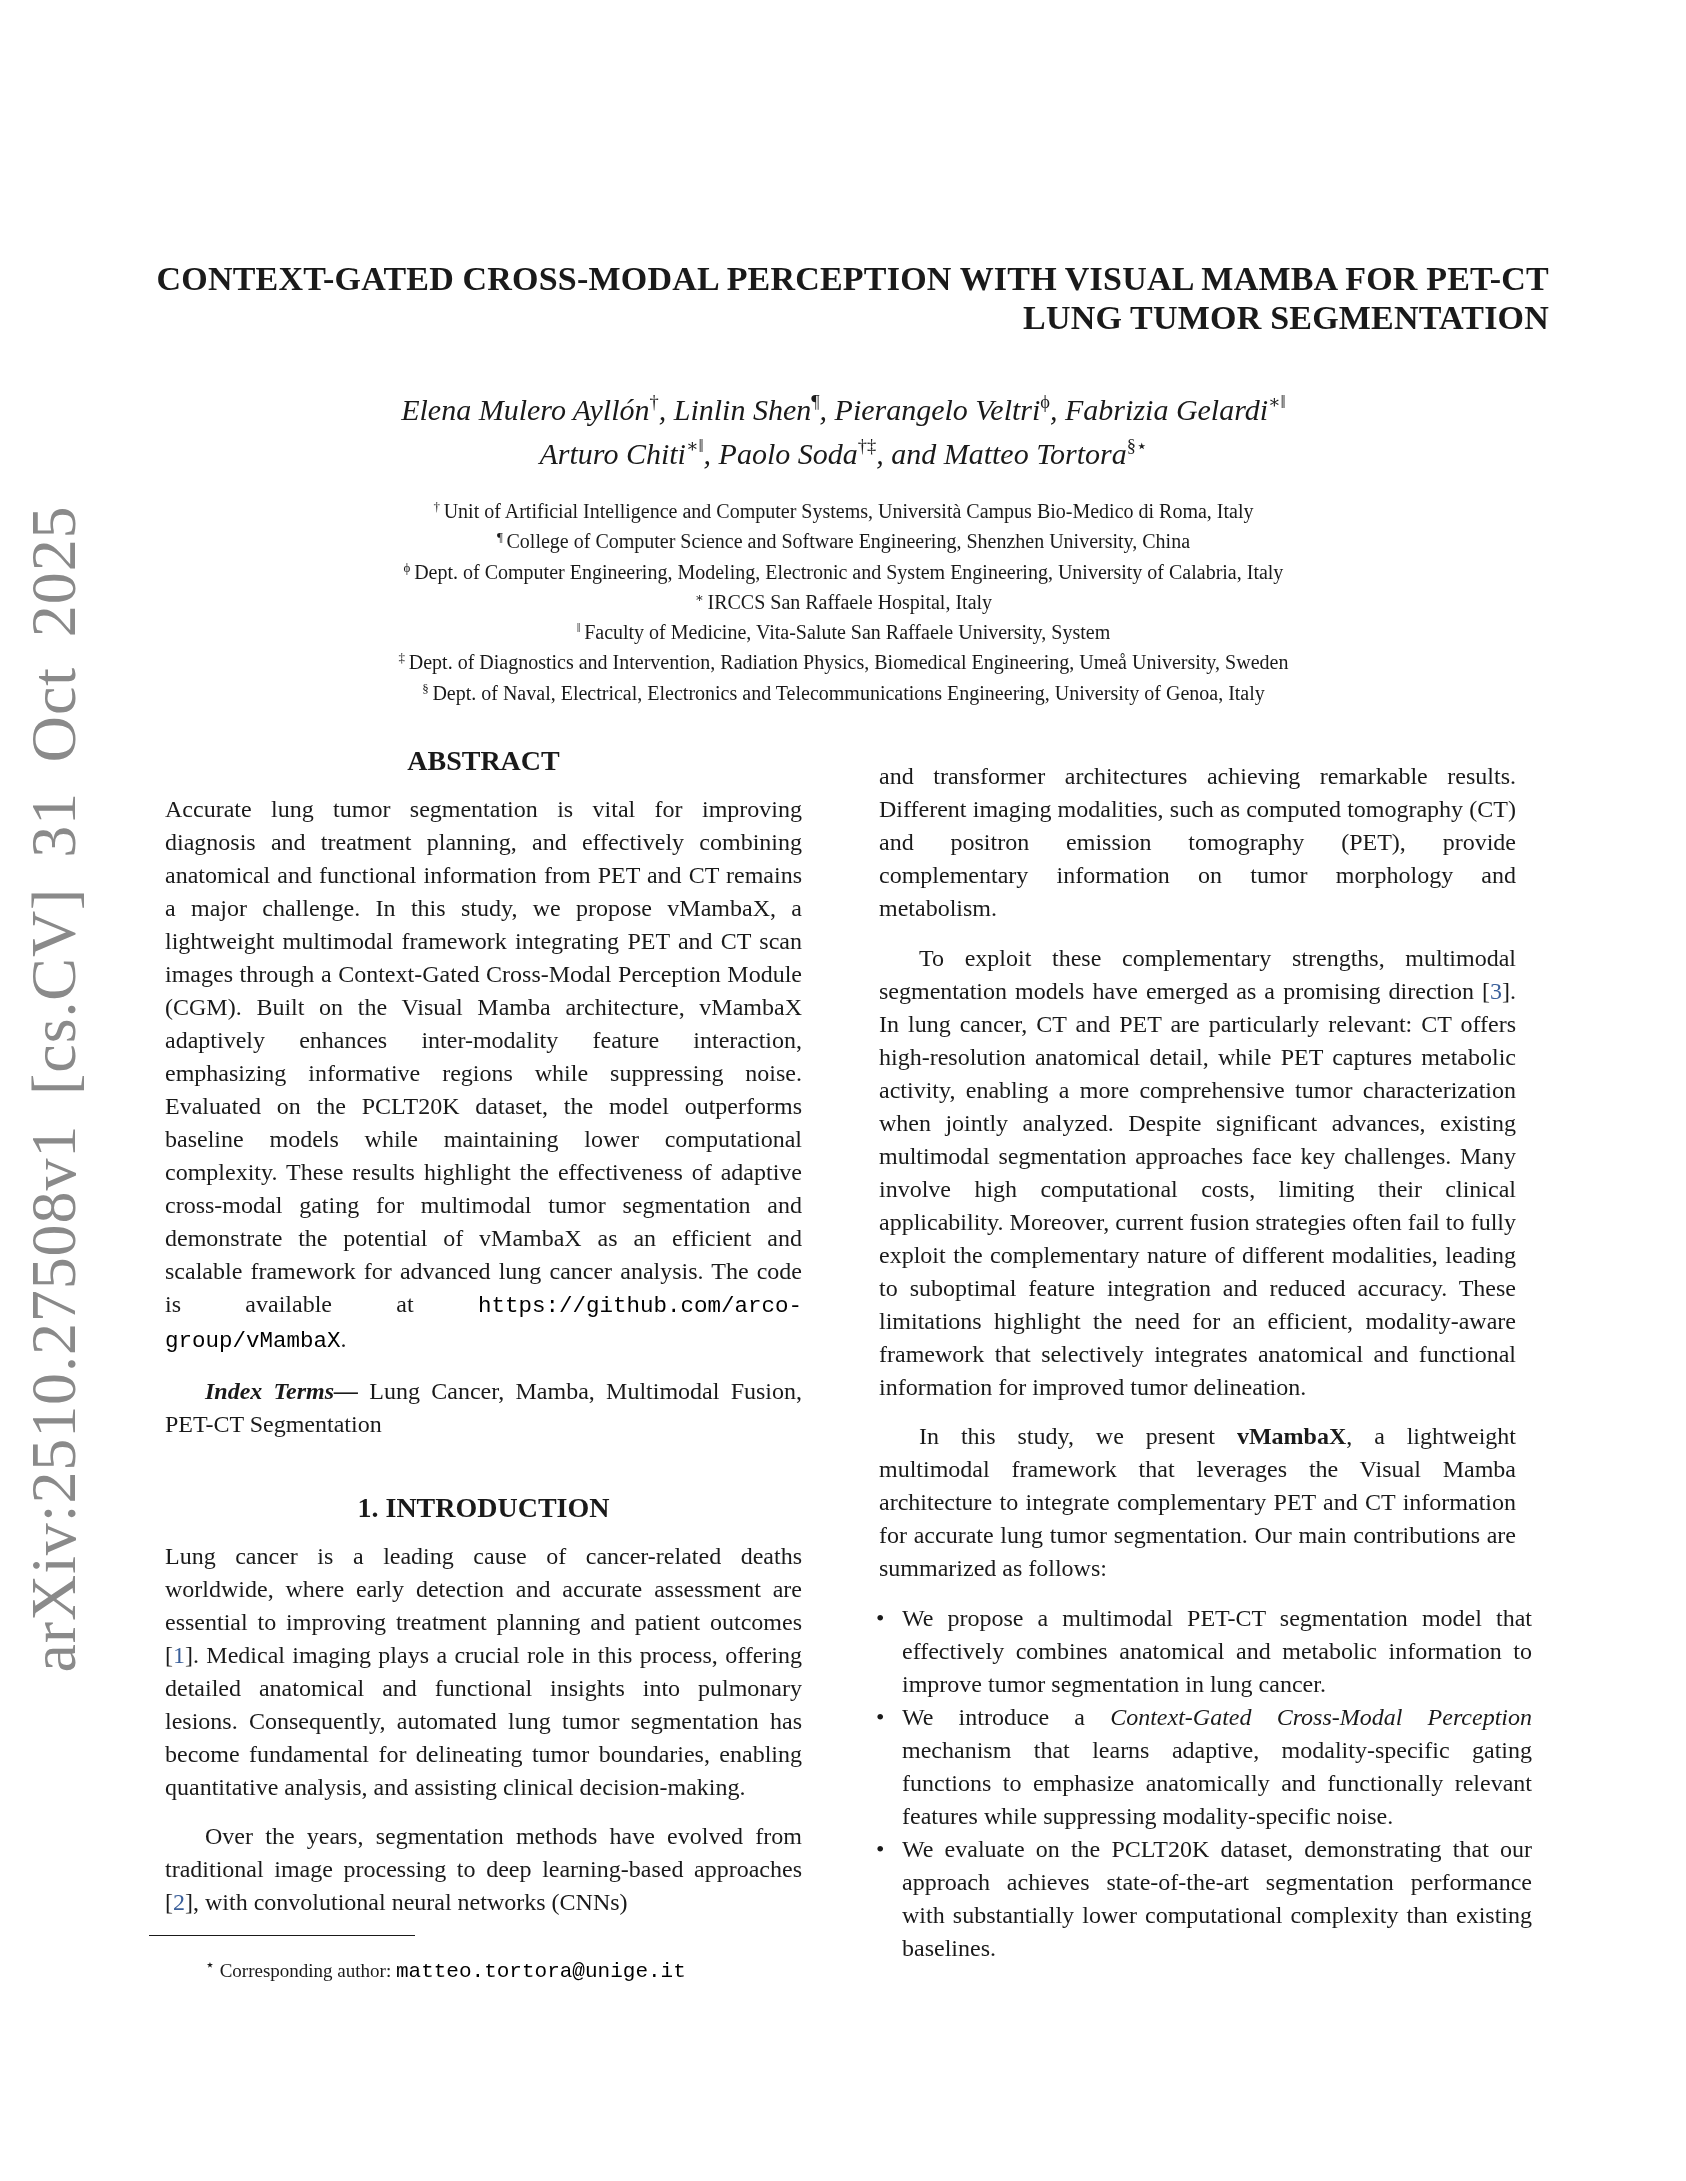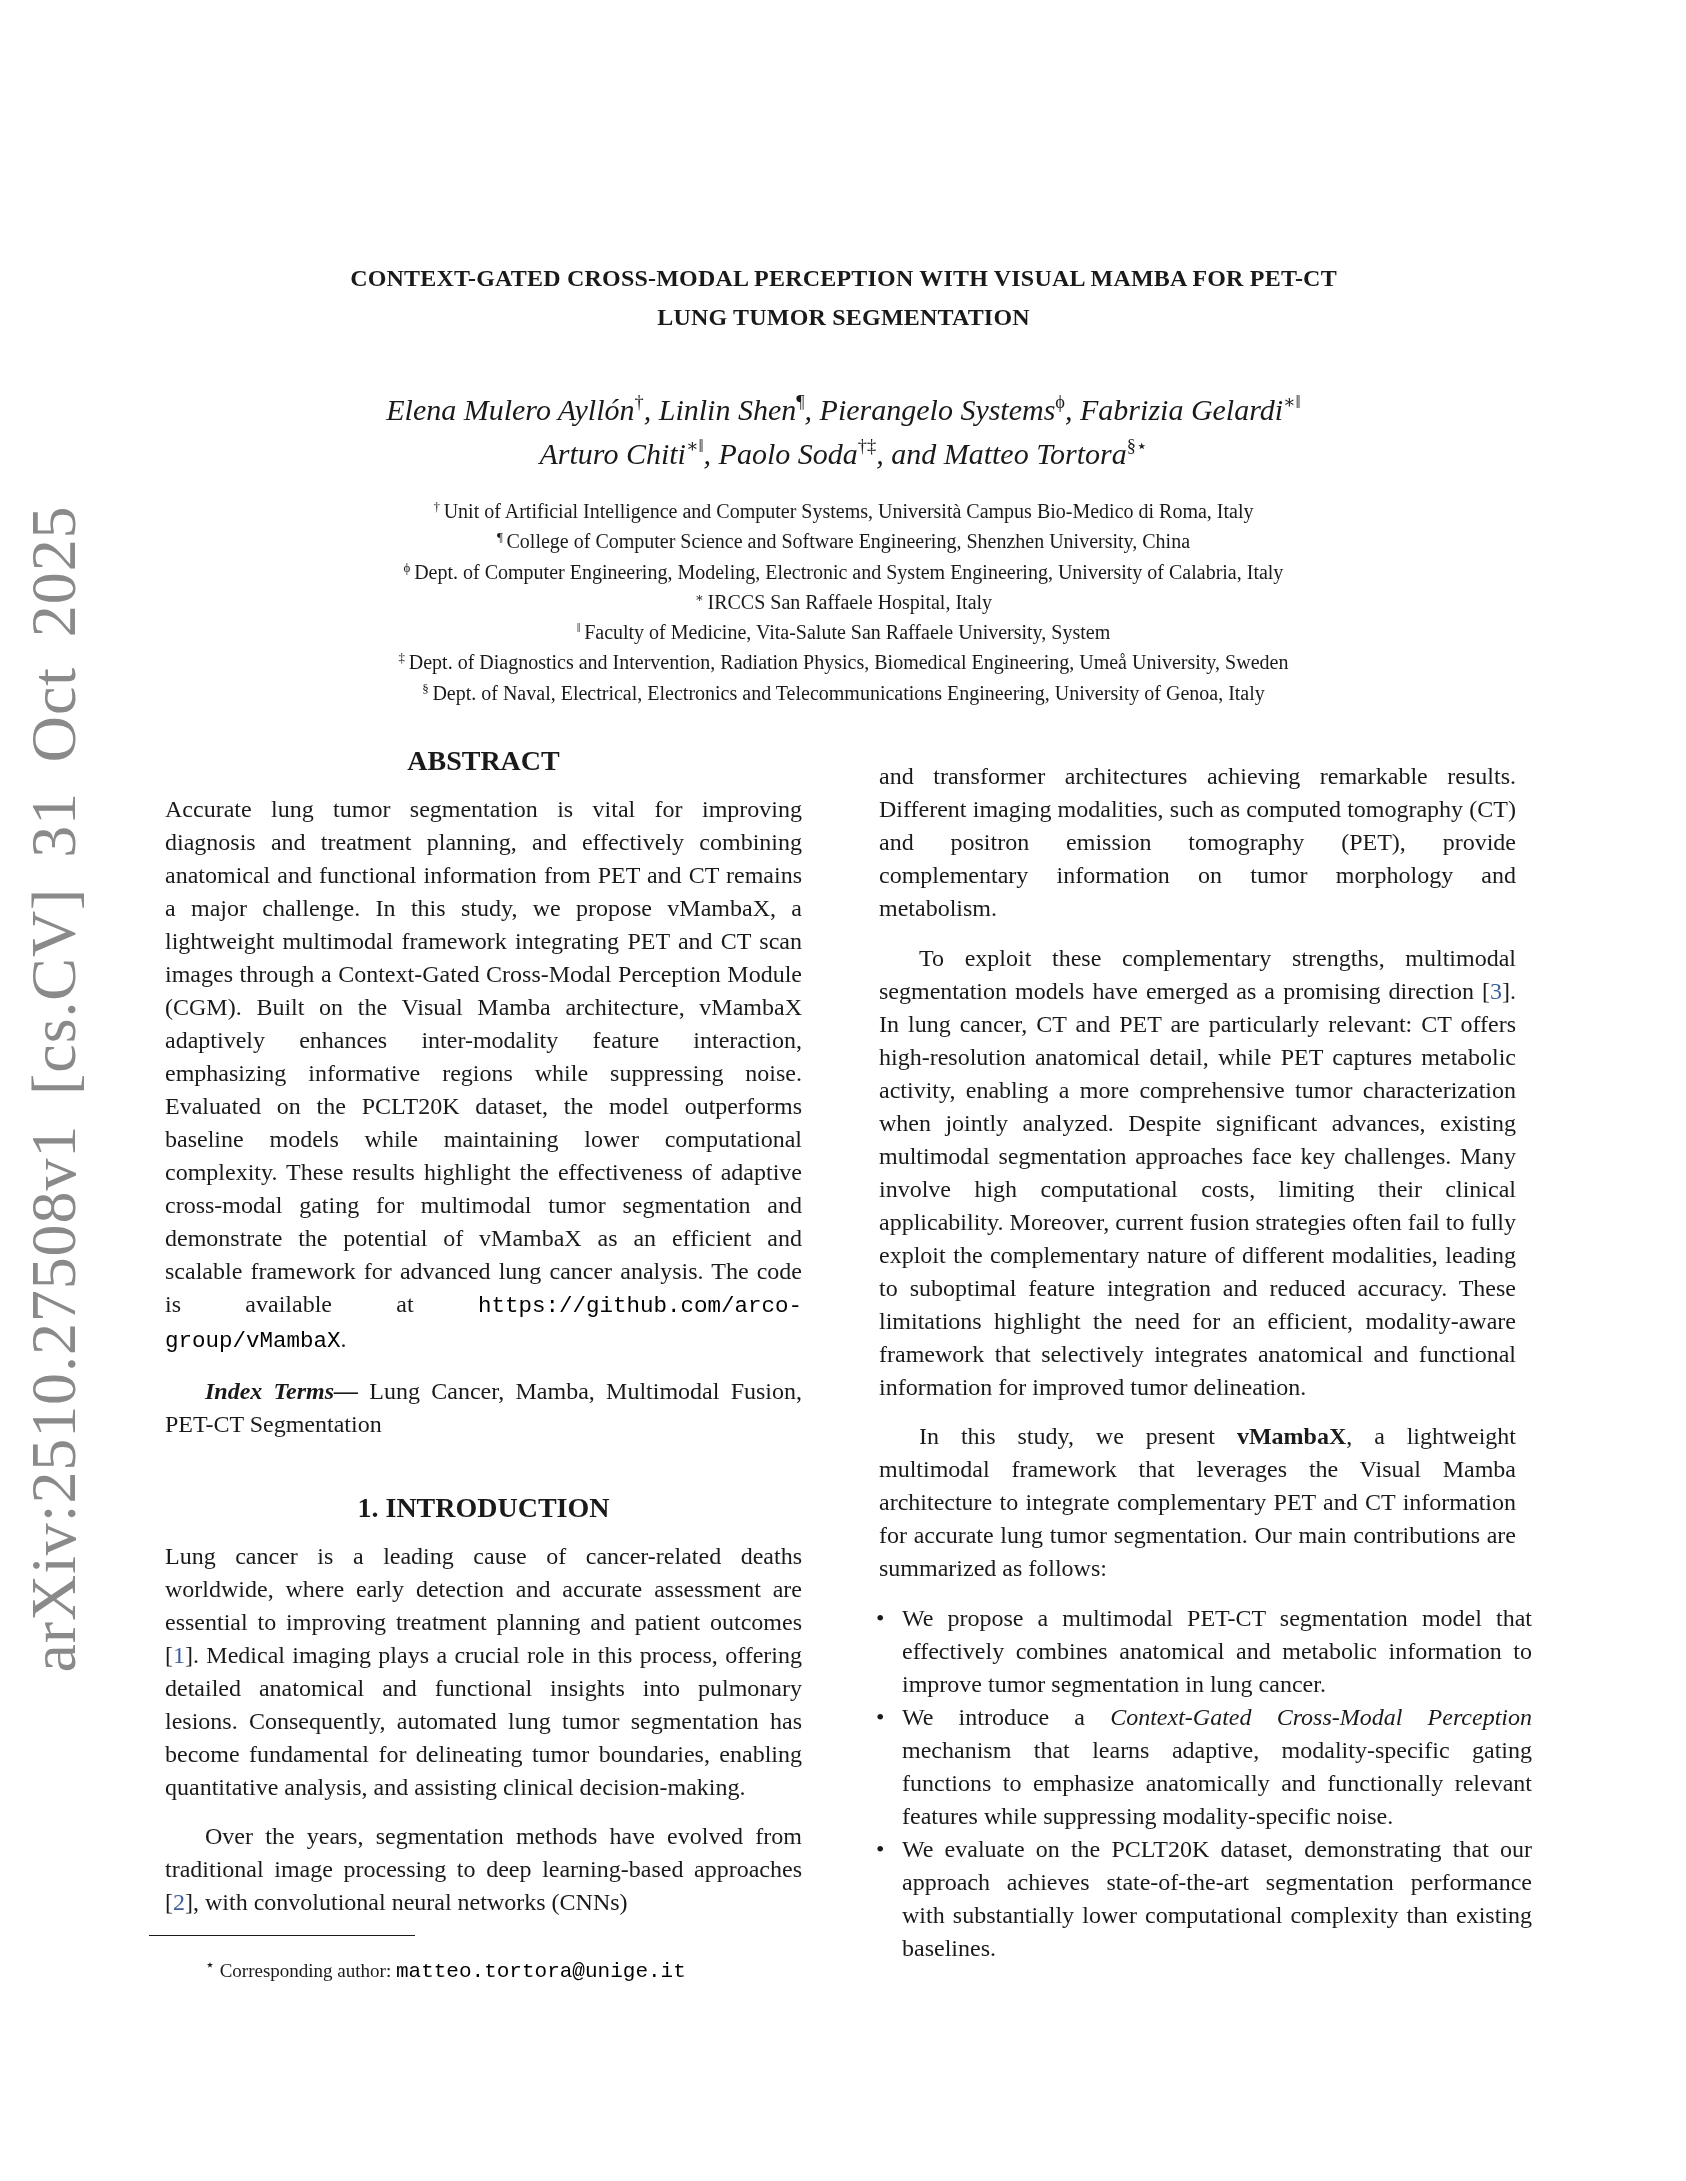--- a/index.html
+++ b/index.html
@@ -11,21 +11,21 @@
       position: absolute; left: 16.5px; top: 597px; width: 75px; height: 983px;
       display: flex; align-items: center; justify-content: center;
     }
     .arxiv-stamp span {
       transform: rotate(-90deg); white-space: nowrap;
       font-family: "Liberation Serif", serif; font-size: 64px; color: #8a8a8a;
       letter-spacing: 0.9px; word-spacing: 13px;
     }
     .title {
       position: absolute; left: 138px; width: 1411px; top: 259px;
-      text-align: center; font-weight: bold; font-size: 24px; line-height: 39px;
+      text-align: right; font-weight: bold; font-size: 34px; line-height: 39px;
       letter-spacing: 0.2px;
     }
     .authors {
       position: absolute; left: 184px; width: 1319px; top: 384px;
       text-align: center; font-style: italic; font-size: 30px; line-height: 37px;
     }
     .authors sup { font-size: 18.4px; font-style: normal; vertical-align: 12px; }
     .affils {
       position: absolute; left: 184px; width: 1319px; top: 494px;
       text-align: center; font-size: 20px; line-height: 26px;
@@ -59,21 +59,21 @@
 
 <div class="title">
   <div>CONTEXT-GATED CROSS-MODAL PERCEPTION WITH VISUAL MAMBA FOR PET-CT</div>
   <div>LUNG TUMOR SEGMENTATION</div>
 </div>
 
 <div class="authors">
   <div>
     <span>Elena Mulero Ayllón</span><sup>†</sup><span>, </span>
     <span>Linlin Shen</span><sup>¶</sup><span>, </span>
-    <span>Pierangelo Systems</span><sup>ϕ</sup><span>, </span>
+    <span>Pierangelo Veltri</span><sup>ϕ</sup><span>, </span>
     <span>Fabrizia Gelardi</span><sup>∗‖</sup>
   </div>
   <div>
     <span>Arturo Chiti</span><sup>∗‖</sup><span>, </span><span>Paolo Soda</span><sup>†‡</sup><span>, and </span><span>Matteo Tortora</span><sup>§⋆</sup>
   </div>
 </div>
 
 <div class="affils">
   <div><sup>†</sup><span>Unit of Artificial Intelligence and Computer Systems, Università Campus Bio-Medico di Roma, Italy</span></div>
   <div><sup>¶</sup><span>College of Computer Science and Software Engineering, Shenzhen University, China</span></div>

